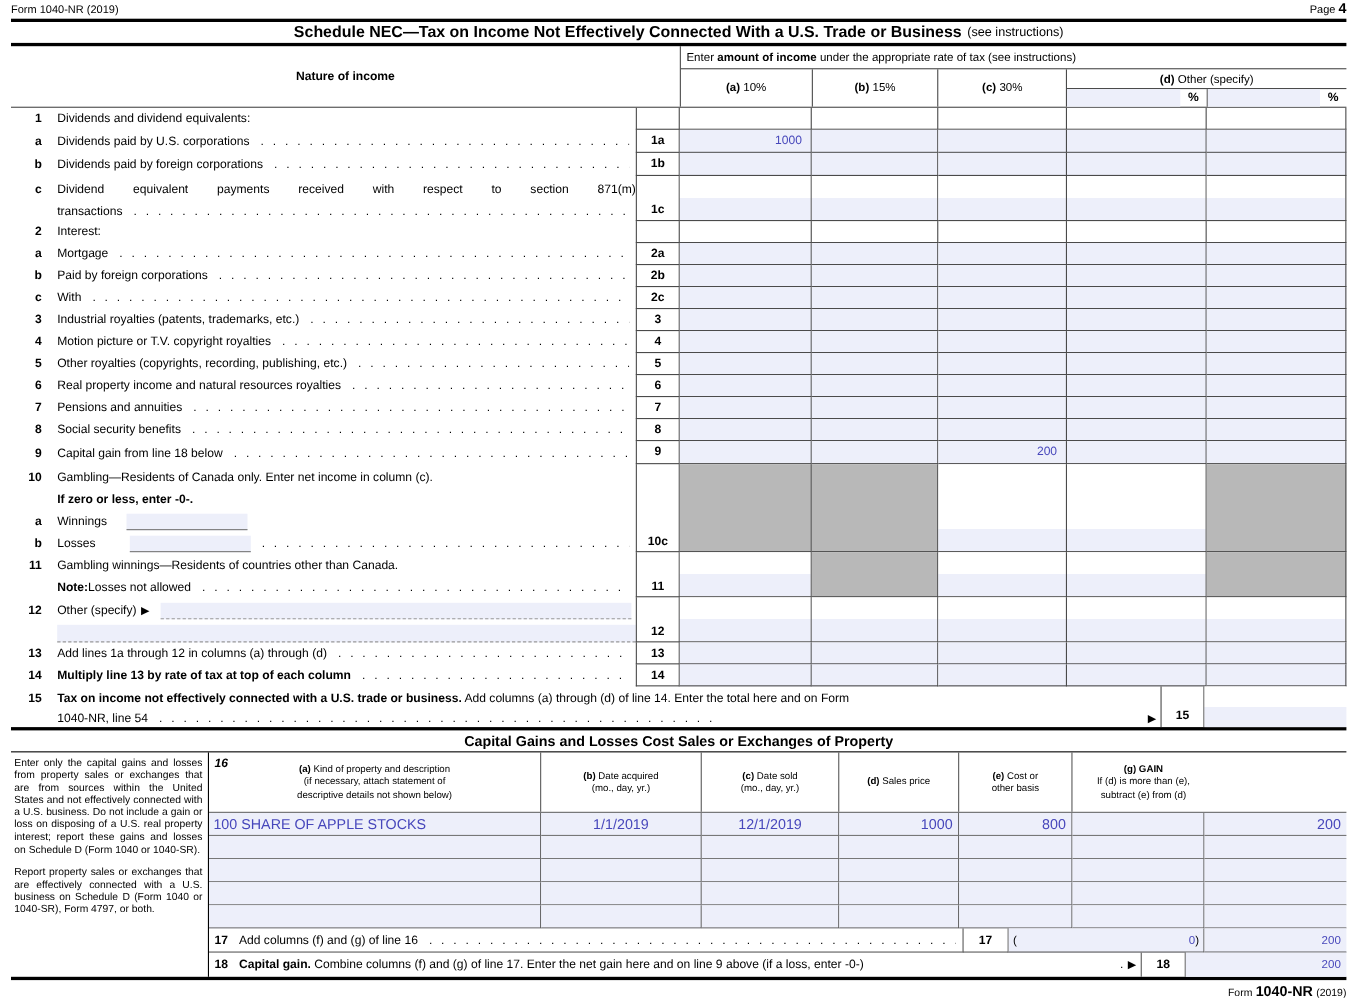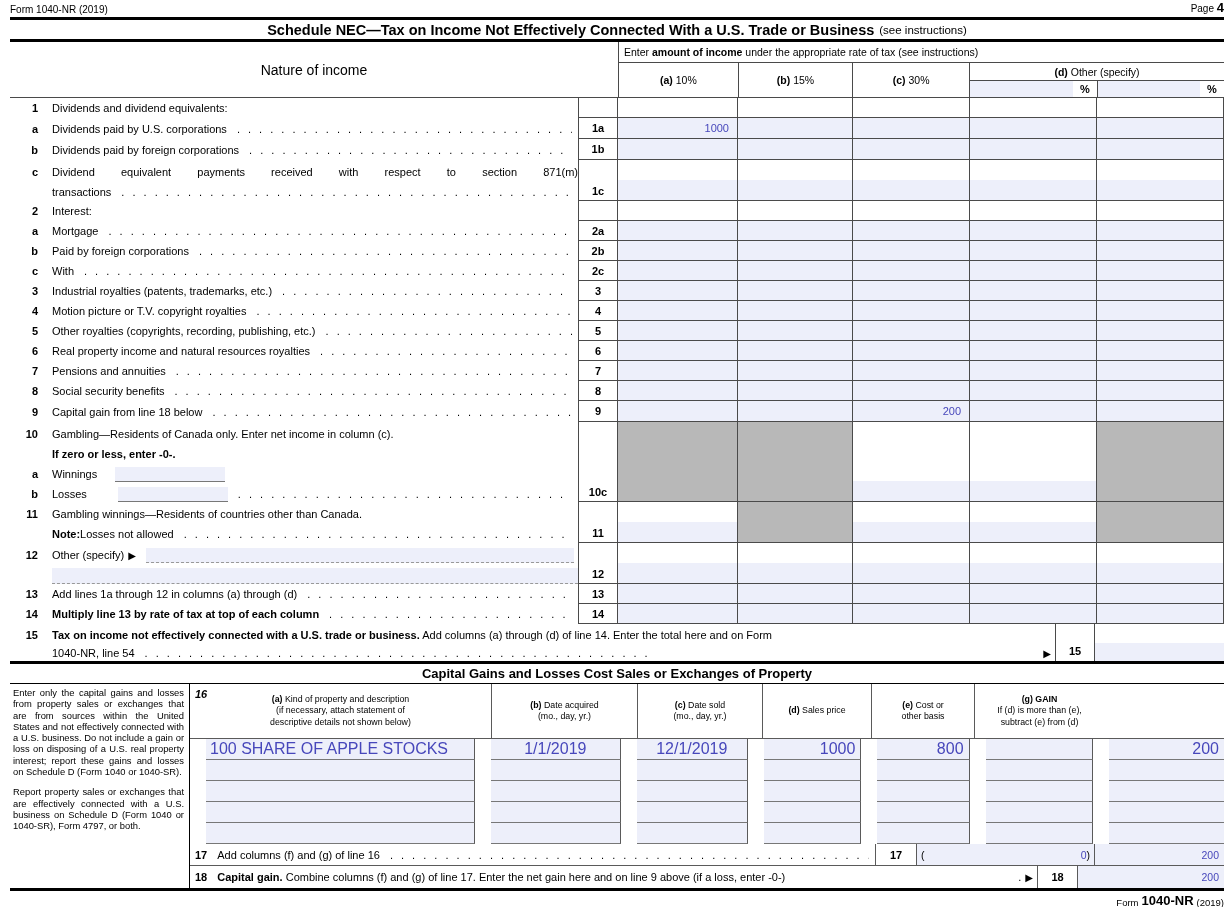--- a/index.html
+++ b/index.html
@@ -20,21 +20,21 @@
   .pageword{font-size:10px;}
   .pagenum{font-weight:bold;font-size:13px;}
 
   .titlebar{border-top:3px solid #000;border-bottom:3px solid #000;height:25px;
             display:flex;align-items:center;justify-content:center;}
   .titlebar .t1{font-weight:bold;font-size:14.5px;}
   .titlebar .t2{font-size:11.5px;margin-left:5px;}
 
   
   .nec-head{display:flex;height:56px;border-bottom:1px solid var(--line);}
-  .nh-left{width:608px;display:flex;align-items:center;justify-content:center;font-weight:normal;font-size:14px;}
+  .nh-left{width:608px;display:flex;align-items:center;justify-content:center;font-weight:bold;font-size:11px;}
   .nh-right{width:606px;border-left:1px solid var(--line);display:flex;flex-direction:column;}
   .nh-enter{height:22px;border-bottom:1px solid var(--line);display:flex;align-items:center;padding-left:5px;font-size:10.5px;}
   .nh-cols{display:flex;height:34px;}
   .nh-col{display:flex;align-items:center;justify-content:center;font-size:10.5px;border-right:1px solid var(--line);text-align:center;}
   .nh-a{width:120px;}.nh-b{width:115px;}.nh-c{width:117px;}
   .nh-d{width:254px;display:flex;flex-direction:column;}
   .nh-dlabel{height:18px;display:flex;align-items:center;justify-content:center;font-size:10.5px;border-bottom:1px solid var(--line);}
   .nh-drow{display:flex;height:16px;}
   .pcell{width:127px;display:flex;align-items:stretch;}
   .pcell+.pcell{border-left:1px solid var(--line);}
@@ -88,21 +88,21 @@
   .cgtable{width:1034px;}
   .cghead{display:flex;height:55px;border-bottom:1px solid var(--cgline);}
   .cgh{border-right:1px solid var(--cgline);display:flex;flex-direction:column;align-items:center;justify-content:center;
        font-size:8.8px;line-height:1.3;text-align:center;}
   .cgh:last-child,.cgc:last-child{border-right:none;}
   .w-a{width:302px;}.w-b{width:146px;}.w-c{width:125px;}.w-d{width:109px;}.w-e{width:103px;}.w-f{width:120px;}.w-g{width:129px;}
   .cgh.rel{position:relative;}
   .l16{position:absolute;left:5px;top:3px;font-weight:bold;font-size:11px;font-style:italic;}
   .cgrow{display:flex;height:21px;}
   .cgc{border-right:1px solid var(--cgline);border-bottom:1px solid #777;background:var(--lav);
-       display:flex;align-items:center;font-size:16px;color:var(--val);margin-left:16px;}
+       display:flex;align-items:center;font-size:13px;color:var(--val);}
   .cgc.left{padding-left:4px;}
   .cgc.mid{justify-content:center;}
   .cgc.right{justify-content:flex-end;padding-right:5px;}
   .cgrow17{display:flex;height:22px;}
   .l17lbl{width:685px;display:flex;align-items:center;font-size:11px;border-bottom:1px solid var(--cgline);}
   .l17lbl .num,.l18lbl .num{flex:none;font-weight:bold;margin:0 10px 0 5px;}
   .box17{width:42px;border-left:1px solid var(--cgline);border-right:1px solid var(--cgline);border-bottom:1px solid var(--cgline);
          display:flex;align-items:center;justify-content:center;font-weight:bold;font-size:11px;}
   .l17loss{width:178px;background:var(--lav);border-right:1px solid var(--cgline);border-bottom:1px solid var(--cgline);
            display:flex;align-items:center;font-size:10.5px;padding:0 4px;}

